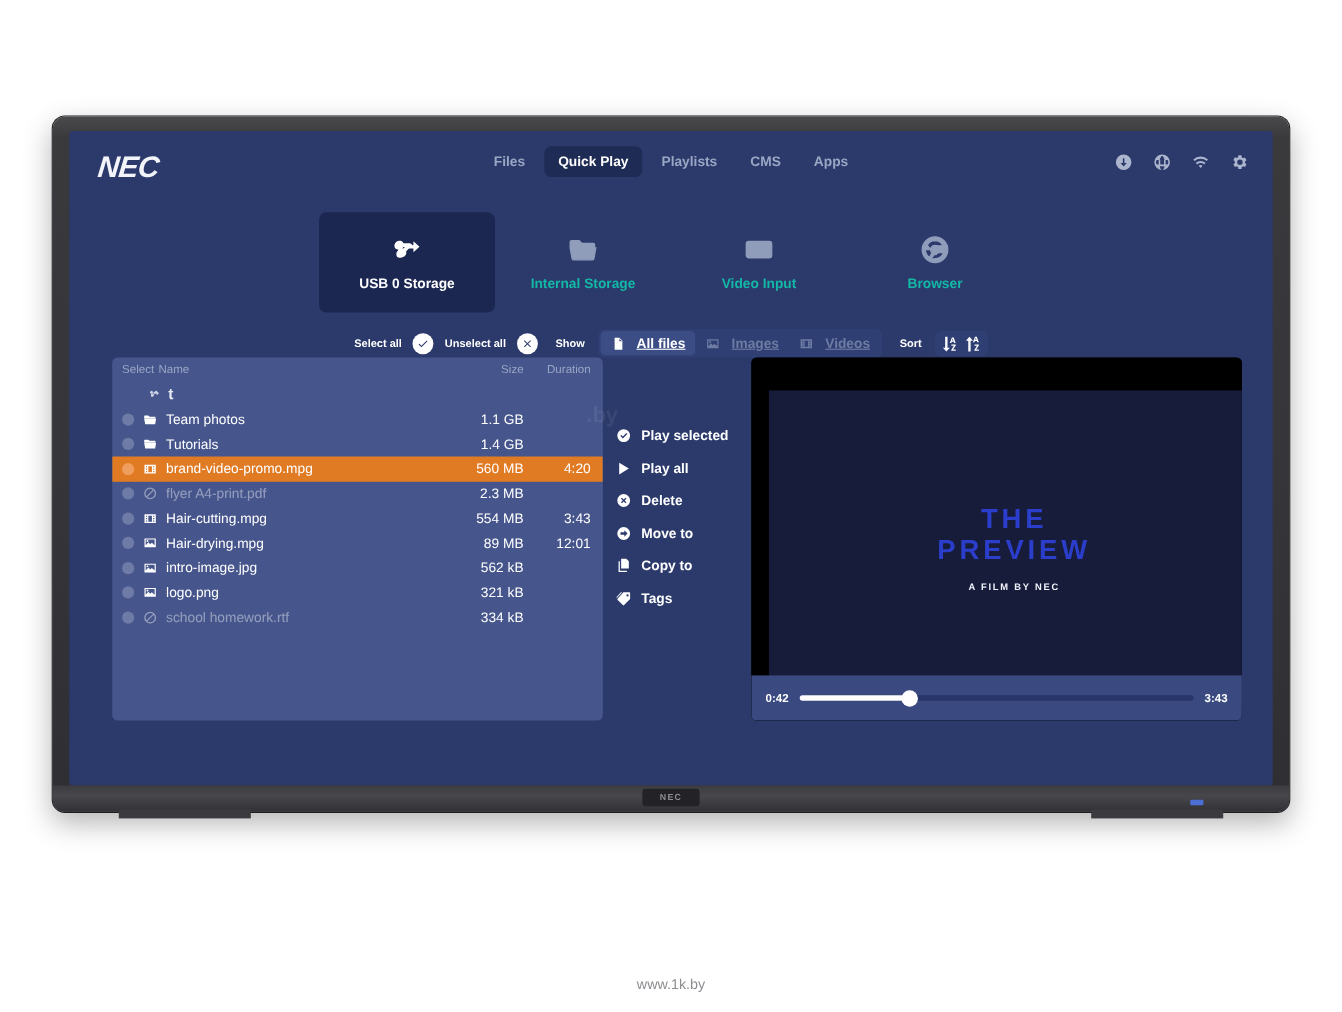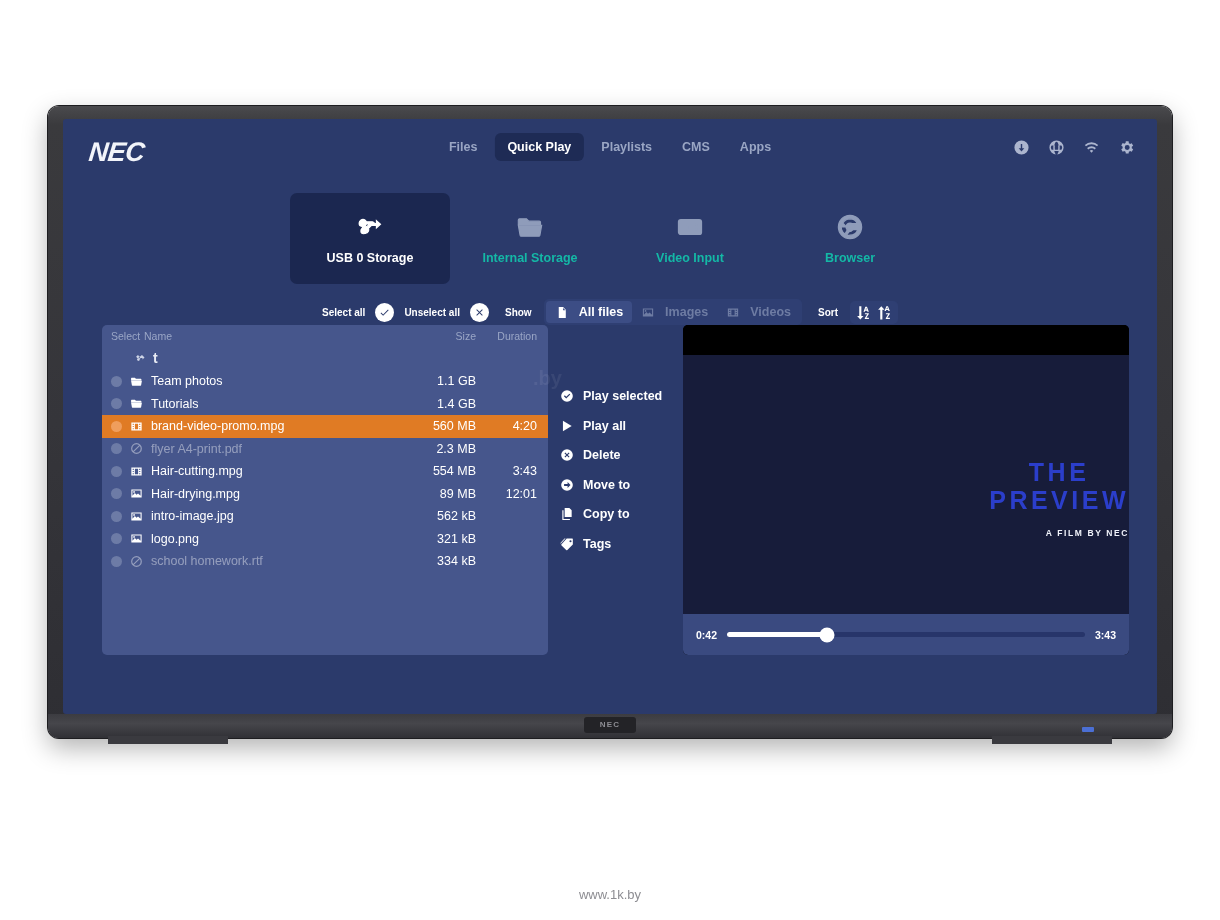--- a/index.html
+++ b/index.html
@@ -113,21 +113,21 @@
     cursor: pointer;
   }
   .tb-circle svg { width: 11px; height: 11px; fill: #2b3a6b; display: block; }
   #filter-group {
     display: flex; align-items: center; gap: 0;
     background: #2f3f73; border-radius: 5px; padding: 2px; margin-left: 2px;
   }
   .pill {
     display: flex; align-items: center; gap: 10px;
     padding: 4px 9px; border-radius: 4px; cursor: pointer;
-    font-size: 12.5px; font-weight: bold; color: #6e7ca3;
+    font-size: 12.5px; font-weight: bold; color: #6e7ca3; text-decoration: underline;
   }
   .pill.active { background: #3c4d85; color: #ffffff; }
   .pill .p-ico { width: 14px; height: 13px; }
   .pill .p-ico svg { display: block; width: 100%; height: 100%; fill: #6e7ca3; }
   .pill.active .p-ico svg { fill: #ffffff; }
   .sort-group {
     display: flex; align-items: center; gap: 4px;
     background: #2f3f73; border-radius: 5px; padding: 3px 5px; margin-left: 2px;
   }
   .sort-btn { width: 17px; height: 17px; cursor: pointer; }
@@ -184,24 +184,24 @@
   #preview {
     position: absolute; left: 620px; top: 206px;
     width: 446px; height: 330px;
     border-radius: 5px; overflow: hidden; background: #000000;
   }
   #video-area {
     position: absolute; left: 0; top: 0; width: 100%; height: 289px;
     background: #000000;
   }
   #video-content {
-    position: absolute; left: 0; top: 30px; width: 100%; height: 286px;
+    position: absolute; left: 16px; top: 30px; width: 100%; height: 286px;
     background: #171c3a;
     display: flex; flex-direction: column;
-    align-items: flex-end; justify-content: center; gap: 14px;
+    align-items: center; justify-content: center; gap: 14px;
   }
   #v-title {
     color: #2b3ecb; font-size: 25px; font-weight: bold;
     letter-spacing: 3.5px; line-height: 1.12; text-align: center;
   }
   #v-sub {
     color: #f0f2fa; font-size: 8.5px; font-weight: bold; letter-spacing: 1.6px;
   }
   #scrub {
     position: absolute; left: 0; bottom: 0; width: 100%; height: 41px;

